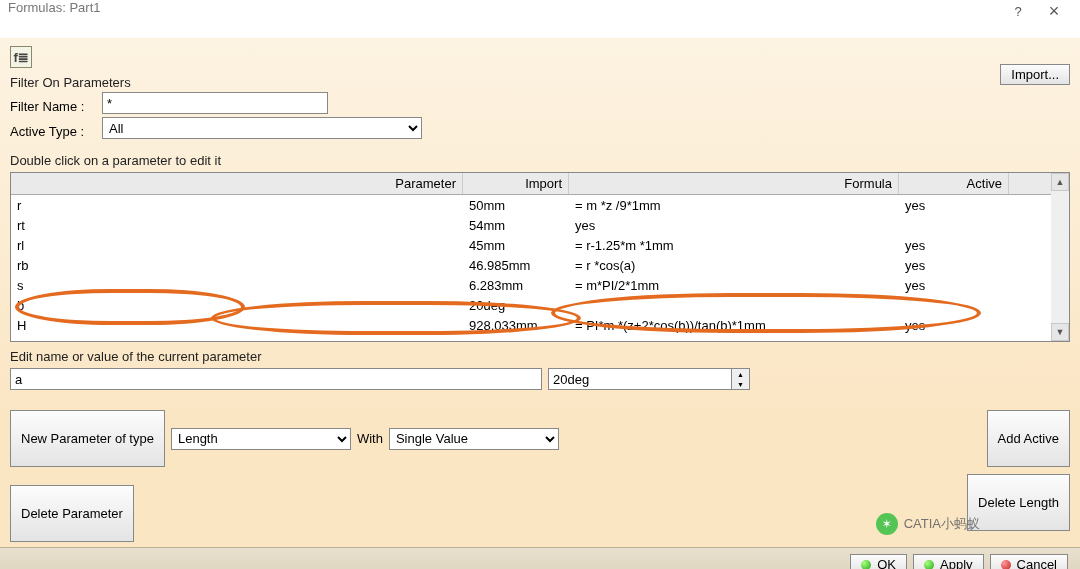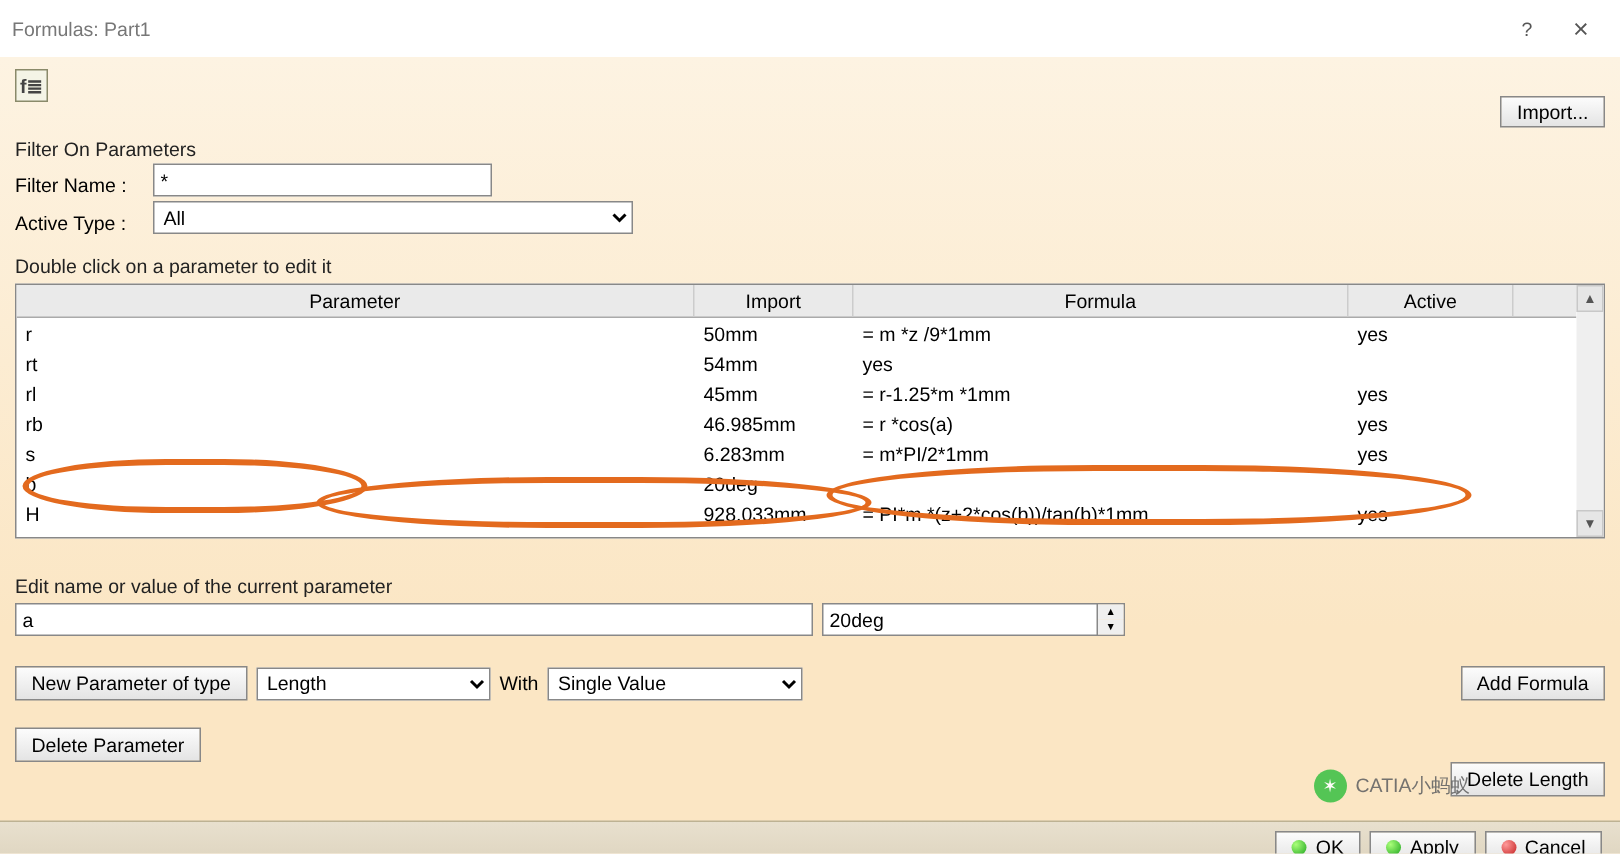--- a/index.html
+++ b/index.html
@@ -1,48 +1,48 @@
 <!DOCTYPE html>
 <html><head>
 <meta charset="utf-8">
 <style>
 * { box-sizing: border-box; font-family: Tahoma, Arial, sans-serif; font-size: 13px; }
 body { margin: 0; padding: 0; width: 1080px; height: 569px; background: #fff; overflow: hidden; position: relative; }
-.titlebar { height: 38px; display: flex; align-items: center; padding: 16px 8px; color: #777; }
+.titlebar { height: 38px; display: flex; padding: 0 8px; color: #777; }
 .title-text { flex: 1; }
 .title-btn { width: 36px; height: 22px; display: flex; align-items: center; justify-content: center; color: #555; cursor: pointer; }
 .content { padding: 8px 10px; background: linear-gradient(#fdf3e2, #fbe6c4 70%, #fbe6c4); height: 543px; position: relative; }
 .toolbar-icon { width: 22px; height: 22px; border: 1px solid #8a8a6a; background: #f4f4e6; display: flex; align-items: center; justify-content: center; font-size: 10px; font-weight: bold; color: #444; }
 .import-btn { position: absolute; top: 26px; right: 10px; padding: 2px 10px; background: linear-gradient(#fcfcfc, #e4e4e4); border: 1px solid #888; cursor: pointer; }
-.section-label { margin: 24px 0 2px 0; color: #222; }
+.section-label { margin: 7px 0 2px 0; color: #222; }
 .filter-row { display: flex; align-items: flex-end; gap: 4px; margin-bottom: 3px; }
 .filter-label { width: 88px; }
 .text-input { height: 22px; border: 1px solid #888; padding: 1px 4px; background: #fff; }
 select.combo { height: 22px; border: 1px solid #888; background: #fff; padding: 0 2px; }
 .table-container { margin-top: 4px; border: 1px solid #888; background: #fff; display: flex; width: 100%; height: 170px; position: relative; }
 .table-main { flex: 1; overflow: hidden; }
 .table-header { display: flex; background: #eaeaea; border-bottom: 1px solid #aaa; }
-.th { padding: 3px 6px; border-right: 1px solid #ccc; text-align: center; font-weight: normal; }
+.th { padding: 3px 6px; border-right: 1px solid #ccc; text-align: right; font-weight: normal; }
 .col-param { flex: 0 0 452px; }
 .col-value { flex: 0 0 106px; }
 .col-formula { flex: 0 0 330px; }
 .col-active { flex: 0 0 110px; }
 .table-body { }
 .tr { display: flex; height: 20px; align-items: center; }
 .td { padding: 1px 6px; overflow: hidden; white-space: nowrap; }
 .scrollbar-v { width: 18px; background: #efefef; display: flex; flex-direction: column; }
 .scroll-btn { height: 18px; display: flex; align-items: center; justify-content: center; background: #e6e6e6; border: 1px solid #c8c8c8; font-size: 9px; color: #555; cursor: pointer; }
 .scroll-track { flex: 1; }
 .annot { position: absolute; pointer-events: none; border: 4px solid #e36a1e; border-radius: 50% / 60%; }
 .param-edit-row { display: flex; gap: 6px; margin-top: 4px; }
 .spinner-wrap { display: flex; }
 .spinner-btns { width: 18px; display: flex; flex-direction: column; border: 1px solid #888; border-left: none; }
 .spin-btn { flex: 1; display: flex; align-items: center; justify-content: center; font-size: 7px; background: #efefef; cursor: pointer; }
 .param-type-row { display: flex; align-items: center; gap: 6px; margin-top: 20px; }
-.button { padding: 3px 10px; background: linear-gradient(#fcfcfc, #e4e4e4); border: 1px solid #888; cursor: pointer; white-space: nowrap; }
+.button { padding: 20px 10px; background: linear-gradient(#fcfcfc, #e4e4e4); border: 1px solid #888; cursor: pointer; white-space: nowrap; }
 .add-formula { position: absolute; right: 10px; }
 .bottom-row { display: flex; gap: 10px; margin-top: 18px; }
 .dialog-footer { position: absolute; bottom: 0; left: 0; right: 0; height: 34px; background: linear-gradient(#e8e0ce, #dcd2bc); display: flex; align-items: center; justify-content: flex-end; padding: 0 12px; gap: 6px; border-top: 1px solid #bdb293; }
 .dlg-btn { padding: 2px 10px; background: linear-gradient(#fcfcfc, #e4e4e4); border: 1px solid #888; display: flex; align-items: center; gap: 6px; cursor: pointer; }
 .dot { width: 10px; height: 10px; border-radius: 50%; display: inline-block; }
 .dot-green { background: radial-gradient(circle at 30% 30%, #aaff7a, #1fa61f); }
 .dot-red { background: radial-gradient(circle at 30% 30%, #ff9a9a, #c32020); }
 .watermark { position: absolute; right: 100px; bottom: 46px; display: flex; align-items: center; gap: 6px; color: #666; font-size: 15px; opacity: 0.9; }
 .wm-logo { width: 22px; height: 22px; border-radius: 50%; background: #42c24a; display: flex; align-items: center; justify-content: center; color: #fff; font-size: 12px; }
 .delete-formula { position: absolute; right: 10px; bottom: 50px; }
@@ -154,24 +154,24 @@
       <input class="text-input" style="width: 184px;" value="20deg">
       <div class="spinner-btns">
         <div class="spin-btn">▲</div>
         <div class="spin-btn">▼</div>
       </div>
     </div>
   </div>
 
   <div class="param-type-row">
     <button class="button"><span>New Parameter of type</span></button>
-    <select class="combo" style="width:156px"><option>Length</option></select>
+    <select class="combo" style="width:180px"><option>Length</option></select>
     <span>With</span>
     <select class="combo" style="width:170px"><option>Single Value</option></select>
-    <button class="button add-formula"><span>Add Formula</span></button>
+    <button class="button add-formula"><span>Add Active</span></button>
   </div>
 
   <div class="bottom-row">
     <button class="button"><span>Delete Parameter</span></button>
   </div>
   <button class="button delete-formula"><span>Delete Length</span></button>
 
   <div class="watermark">
     <span class="wm-logo">✶</span>
     <span>CATIA小蚂蚁</span>

